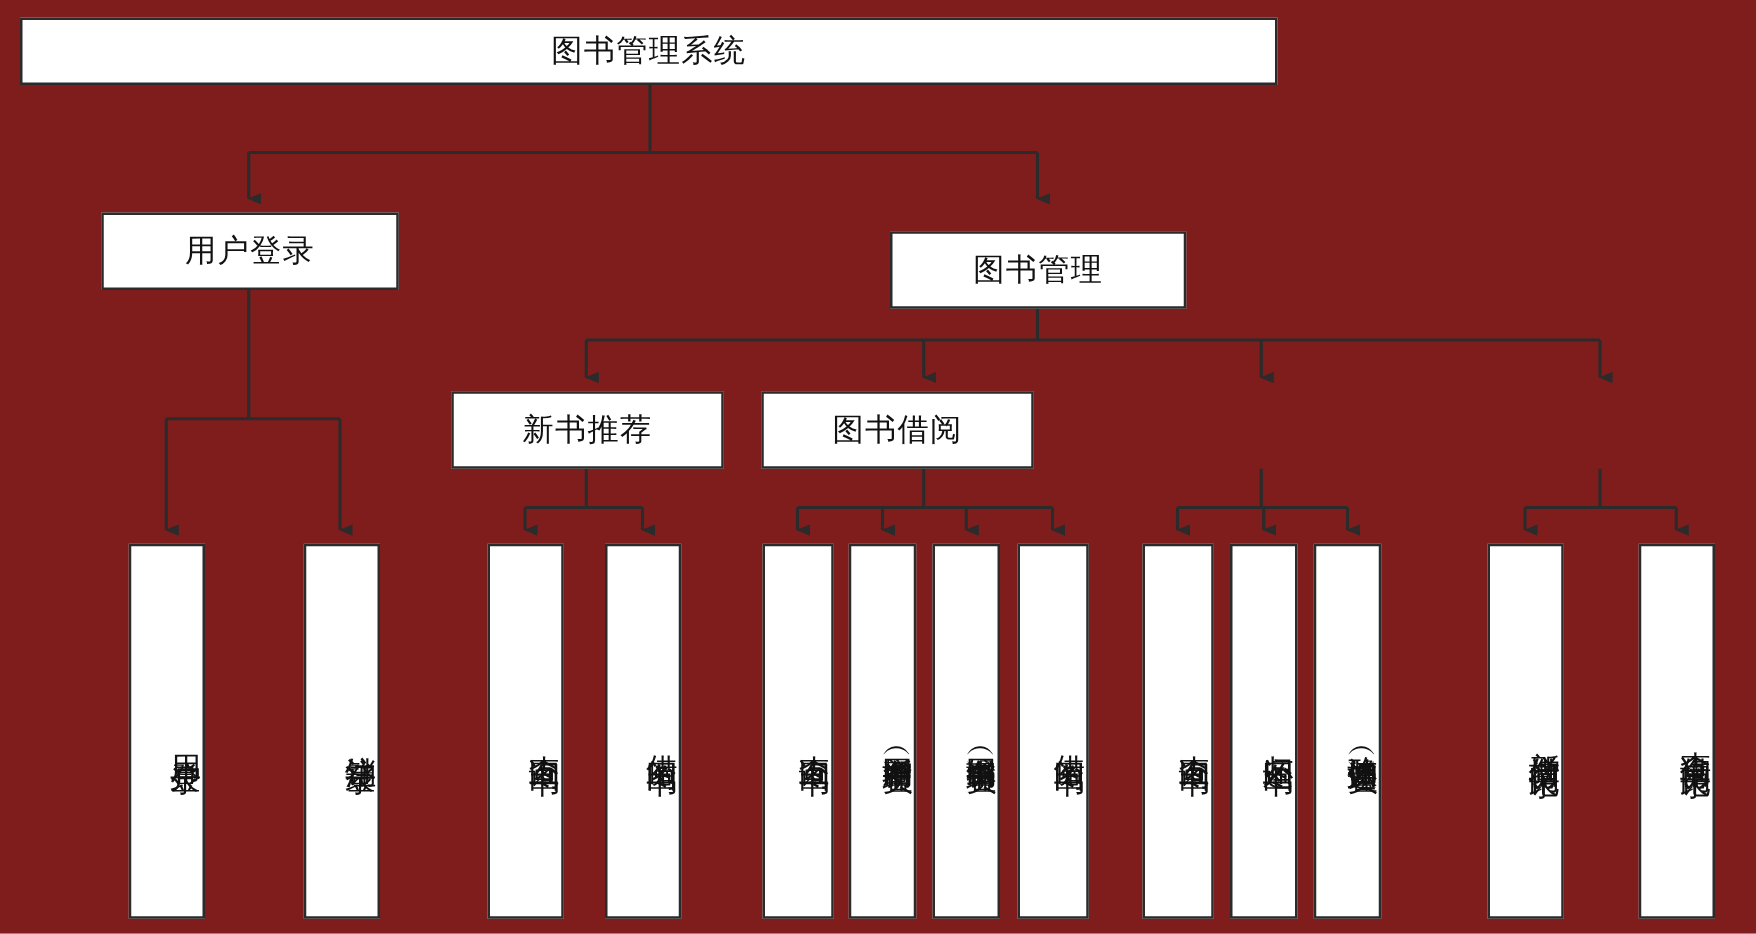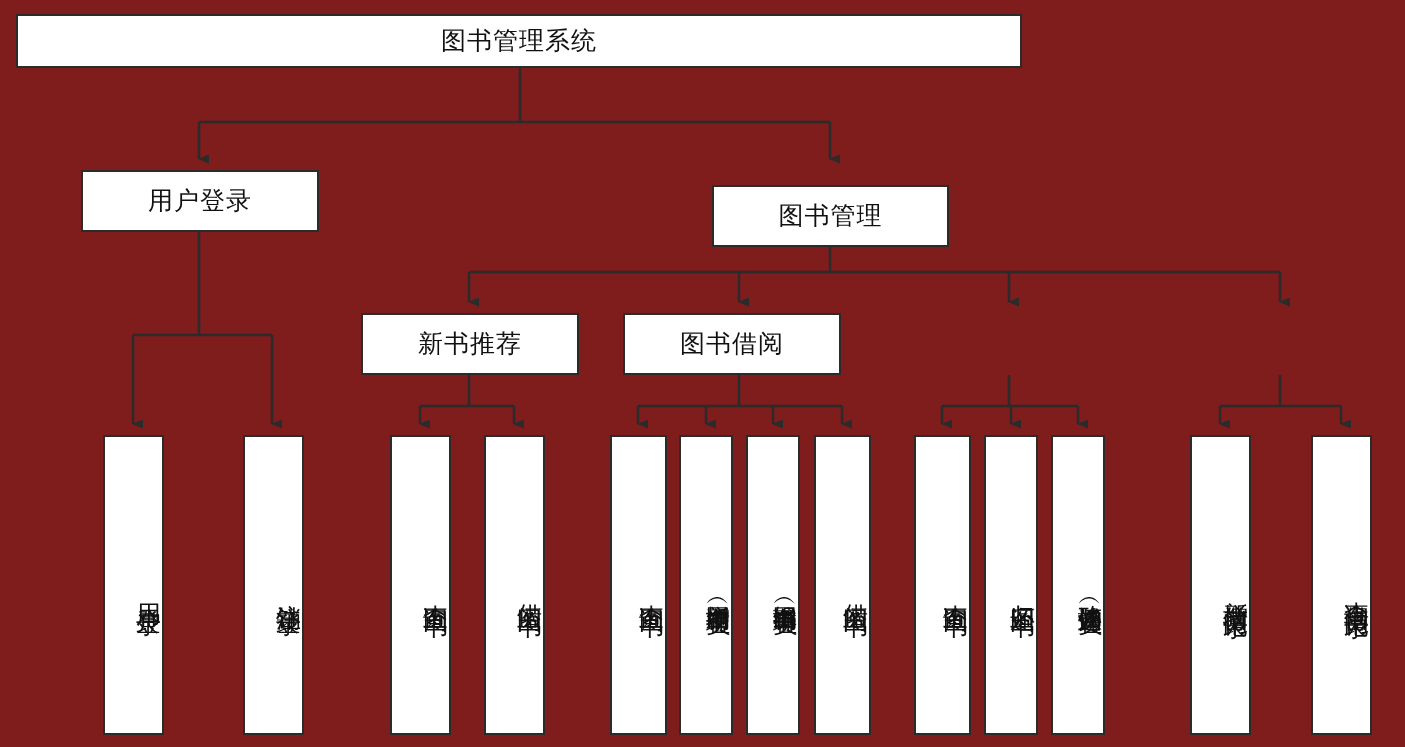--- a/index.html
+++ b/index.html
@@ -121,21 +121,21 @@
       <path d="M1341,406 L1341,424" marker-end="url(#arrowhead)"></path>
     </g>
   </svg>
 
   <div class="node horiz" style="left:16px;top:14px;width:1006px;height:54px;">图书管理系统</div>
 
   <div class="node horiz" style="left:81px;top:170px;width:238px;height:62px;">用户登录</div>
   <div class="node horiz" style="left:712px;top:170px;width:237px;height:62px;margin-top:15px;">图书管理</div>
 
   <div class="node horiz" style="left:361px;top:313px;width:218px;height:62px;">新书推荐</div>
-  <div class="node horiz" style="left:623px;top:313px;width:218px;height:62px;">图书借阅</div>
+  <div class="node horiz" style="left:609px;top:313px;width:218px;height:62px;">图书借阅</div>
 
   <div class="node vert" style="left:103px;top:435px;width:61px;height:300px;">用户登录</div>
   <div class="node vert" style="left:243px;top:435px;width:61px;height:300px;">注销登录</div>
 
   <div class="node vert" style="left:390px;top:435px;width:61px;height:300px;">查询图书</div>
   <div class="node vert" style="left:484px;top:435px;width:61px;height:300px;">借阅图书</div>
 
   <div class="node vert" style="left:610px;top:435px;width:57px;height:300px;">查询图书</div>
   <div class="node vert tall-text" style="left:679px;top:435px;width:54px;height:300px;">新增图书（管理员）</div>
   <div class="node vert tall-text" style="left:746px;top:435px;width:54px;height:300px;">编辑图书（管理员）</div>

